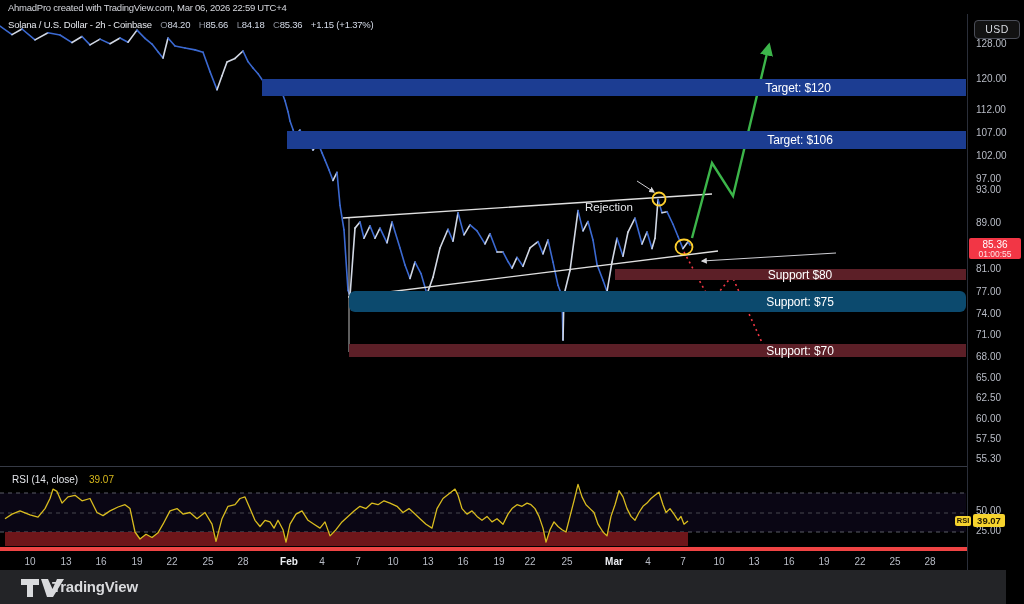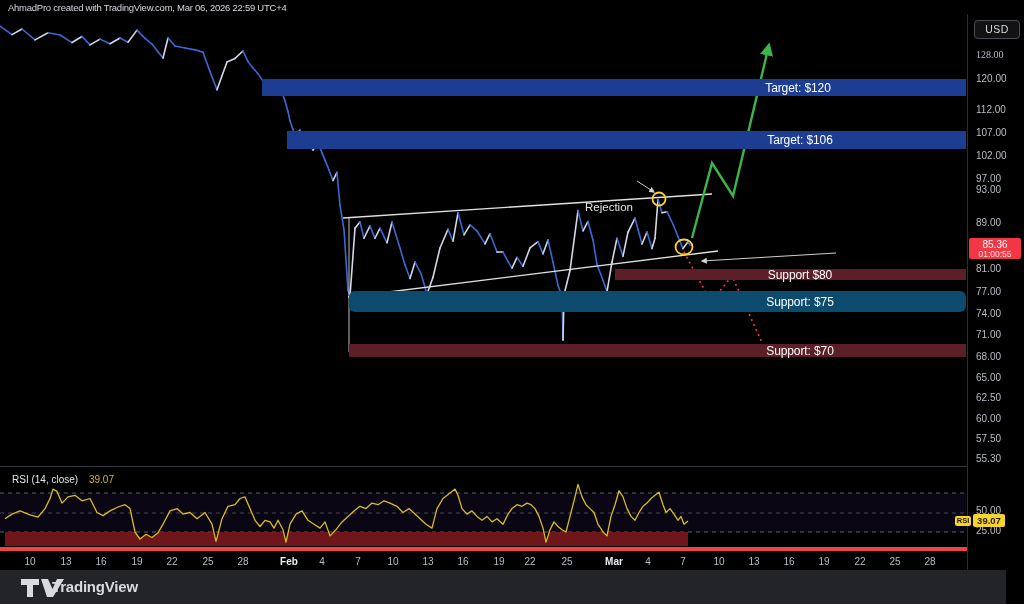--- a/index.html
+++ b/index.html
@@ -50,20 +50,28 @@
   #footer-brand{left:52px;top:8px;font-size:15px;font-weight:bold;color:#d9dadd;letter-spacing:-0.2px;}
   #footer-logo{left:20px;top:7px;}
 </style>
 </head>
 <body>
 
 <div id="stage">
 
   <div id="attribution" class="abs">AhmadPro created with TradingView.com, Mar 06, 2026 22:59 UTC+4</div>
 
+  <div id="legend" class="abs">
+    <span>Solana / U.S. Dollar - 2h - Coinbase</span>
+    <span class="ltr">O</span><span class="val">84.20</span>
+    <span class="ltr">H</span><span class="val">85.66</span>
+    <span class="ltr">L</span><span class="val">84.18</span>
+    <span class="ltr">C</span><span class="val">85.36</span>
+    <span class="chg">+1.15 (+1.37%)</span>
+  </div>
 
   <div id="plot" class="abs">
     <div id="bands-layer">
         <div class="band" style="left: 262px; top: 65px; width: 704px; height: 17px; background: rgb(28, 61, 146);">
           <span style="left: 536px;">Target: $120</span>
         </div>
         <div class="band" style="left: 287px; top: 117px; width: 679px; height: 18px; background: rgb(28, 61, 146);">
           <span style="left: 513px;">Target: $106</span>
         </div>
         <div class="band" style="left: 615px; top: 255px; width: 351px; height: 11px; background: rgb(92, 31, 39);">
@@ -247,21 +255,21 @@
   </svg>
   <div class="rsi-badge" id="rsi-badge-label">RSI</div>
   <div class="rsi-badge" id="rsi-badge-value">39.07</div>
 
   <div id="price-axis" class="abs">
     <div id="usd-btn" class="abs">USD</div>
     <div id="price-badge" class="abs">
       <div class="l1">85.36</div>
       <div class="l2">01:00:55</div>
     </div>
-  <div class="ptick" style="top: 35px; font-family: Liberation Serif, serif;">128.00</div>
+  <div class="ptick" style="top: 24px;">128.00</div>
       <div class="ptick" style="top: 59px;">120.00</div>
       <div class="ptick" style="top: 90px;">112.00</div>
       <div class="ptick" style="top: 113px;">107.00</div>
       <div class="ptick" style="top: 136px;">102.00</div>
       <div class="ptick" style="top: 159px;">97.00</div>
       <div class="ptick" style="top: 170px;">93.00</div>
       <div class="ptick" style="top: 203px;">89.00</div>
       <div class="ptick" style="top: 249px;">81.00</div>
       <div class="ptick" style="top: 272px;">77.00</div>
       <div class="ptick" style="top: 294px;">74.00</div>

